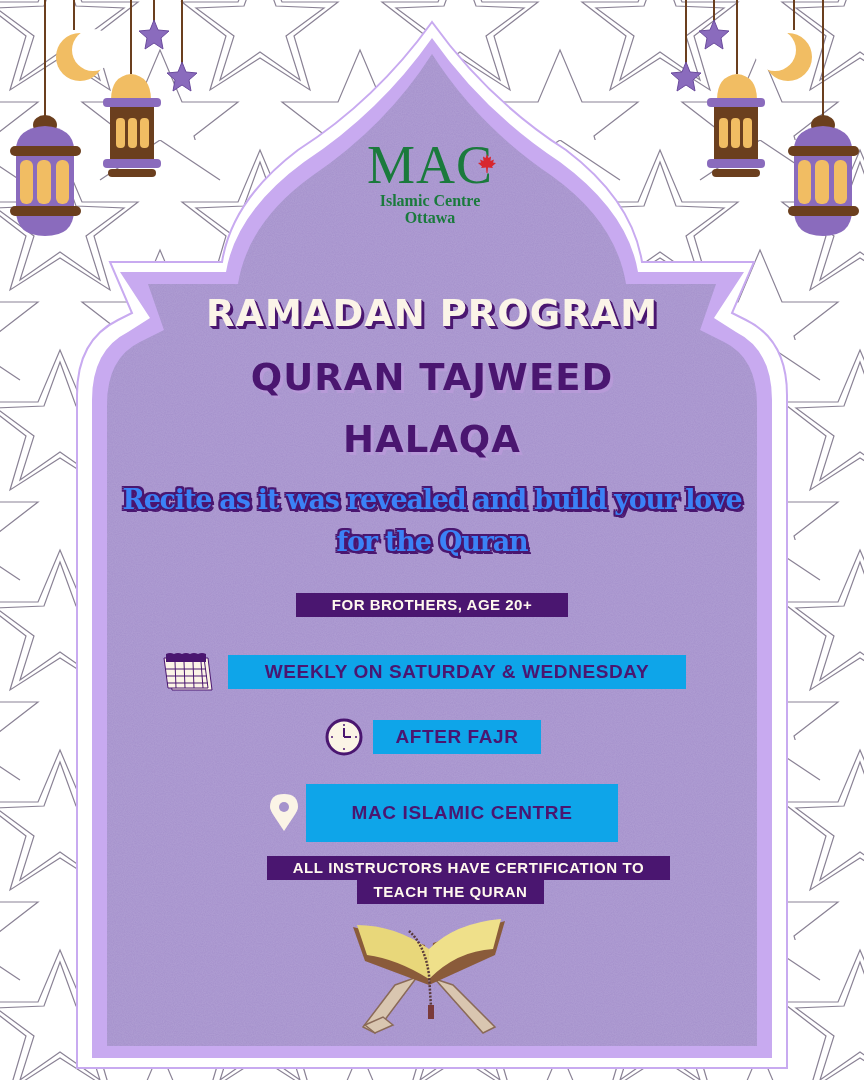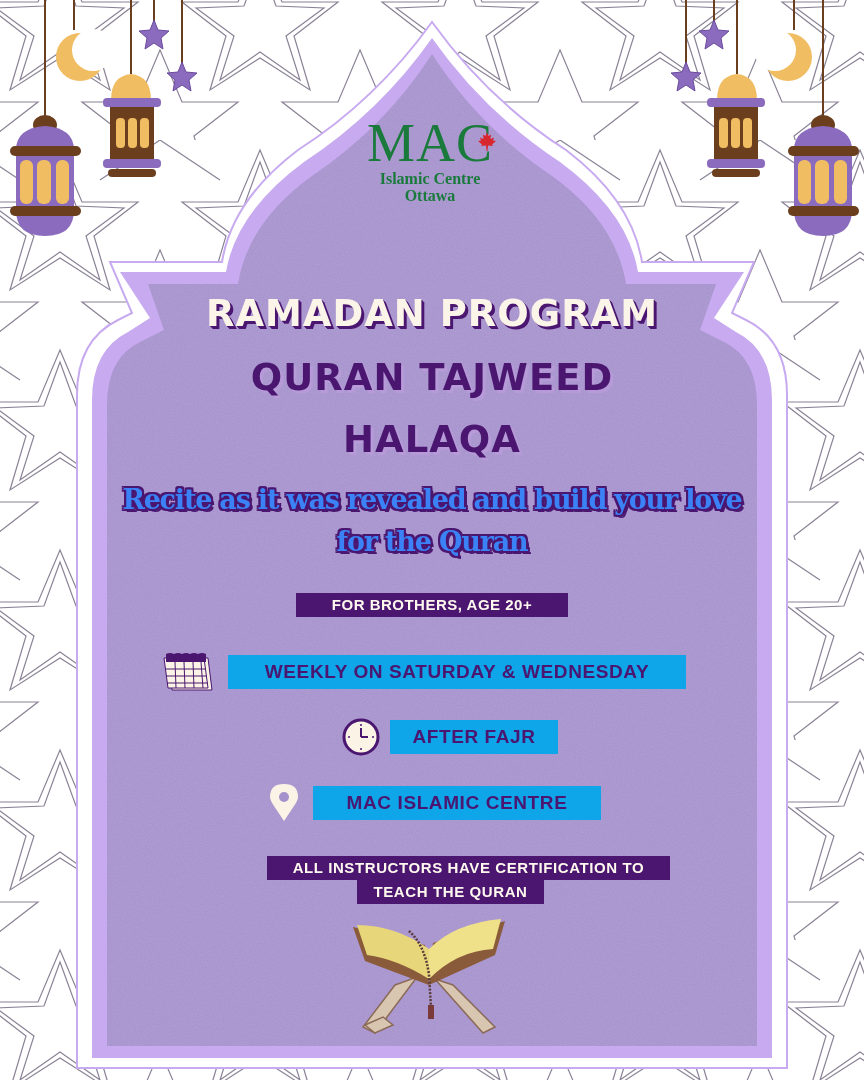--- a/index.html
+++ b/index.html
@@ -6,21 +6,21 @@
   body {
     width: 864px; height: 1080px; overflow: hidden; position: relative;
     background: #ffffff;
     font-family: "Liberation Sans", sans-serif;
   }
   .canvas { position: absolute; left: 0; top: 0; width: 864px; height: 1080px; }
   .pattern { position: absolute; left: 0; top: 0; }
   .arch-svg { position: absolute; left: 0; top: 0; }
   .deco { position: absolute; left: 0; top: 0; }
 
-  .logo { position: absolute; left: 340px; top: 116px; width: 180px; text-align: center; color: #1a7a3c; }
+  .logo { position: absolute; left: 340px; top: 138px; width: 180px; text-align: center; color: #1a7a3c; }
   .logo-mac { font-family: "Liberation Serif", serif; font-size: 54px; line-height: 54px; letter-spacing: 1px; display: inline-block; position: relative; }
   .logo-sub { font-family: "Liberation Serif", serif; font-size: 16px; line-height: 17px; font-weight: bold; }
   .maple { position: absolute; right: -6px; top: 14px; }
 
   .title { position: absolute; left: 0; width: 864px; text-align: center; font-family: "DejaVu Sans", sans-serif; font-weight: bold; }
   .t1 { top: 292px; font-size: 37px; color: #fbf4e8; letter-spacing: 1px;
         text-shadow: 3px 3px 0 #4a1670, 2px 2px 0 #4a1670, 1px 1px 0 #4a1670; }
   .t2 { top: 356px; font-size: 37px; color: #4a1670; letter-spacing: 1px;
         text-shadow: 3px 3px 0 #b79ad8; }
   .t3 { top: 418px; font-size: 37px; color: #4a1670; letter-spacing: 1px;
@@ -33,24 +33,24 @@
                  0 -2px 0 #4a1670, 0 2px 0 #4a1670, -2px 0 0 #4a1670, 2px 0 0 #4a1670, 3px 3px 0 #4a1670; }
 
   .badge-dark { position: absolute; background: #4a1670; color: #fff8ee; font-weight: bold; font-family: "Liberation Sans", sans-serif; text-align: center; }
   .audience { left: 296px; top: 593px; width: 272px; height: 24px; line-height: 24px; font-size: 15px; letter-spacing: 0.5px; }
 
   .row { position: absolute; display: flex; align-items: center; }
   .pill { background: #0ea5e9; color: #4a1670; font-weight: bold; font-family: "Liberation Sans", sans-serif;
           font-size: 19px; letter-spacing: 0.6px; height: 34px; line-height: 34px; padding: 0 12px; white-space: nowrap; }
   .row-day { left: 160px; top: 652px; }
   .row-day .pill { margin-left: 14px; width: 458px; text-align: center; padding: 0; }
-  .row-time { left: 342px; top: 718px; }
+  .row-time { left: 325px; top: 718px; }
   .row-time .pill { margin-left: 10px; width: 168px; text-align: center; padding: 0; }
   .row-place { left: 270px; top: 784px; }
-  .row-place .pill { margin-left: 15px; width: 288px; text-align: center; padding: 0; }
+  .row-place .pill { margin-left: 8px; width: 288px; text-align: center; padding: 12px; }
 
   .cert { left: 231px; top: 856px; width: 403px; font-size: 15px; line-height: 24px; letter-spacing: 0.6px; background: transparent; }
   .cert span { display: inline-block; background: #4a1670; padding: 0 6px; margin-left: 36px; }
   .cert .l1 { width: 391px; }
   .cert .l2 { width: 175px; }
 
   .quran { position: absolute; left: 345px; top: 915px; }
 </style>
 </head>
 <body>

